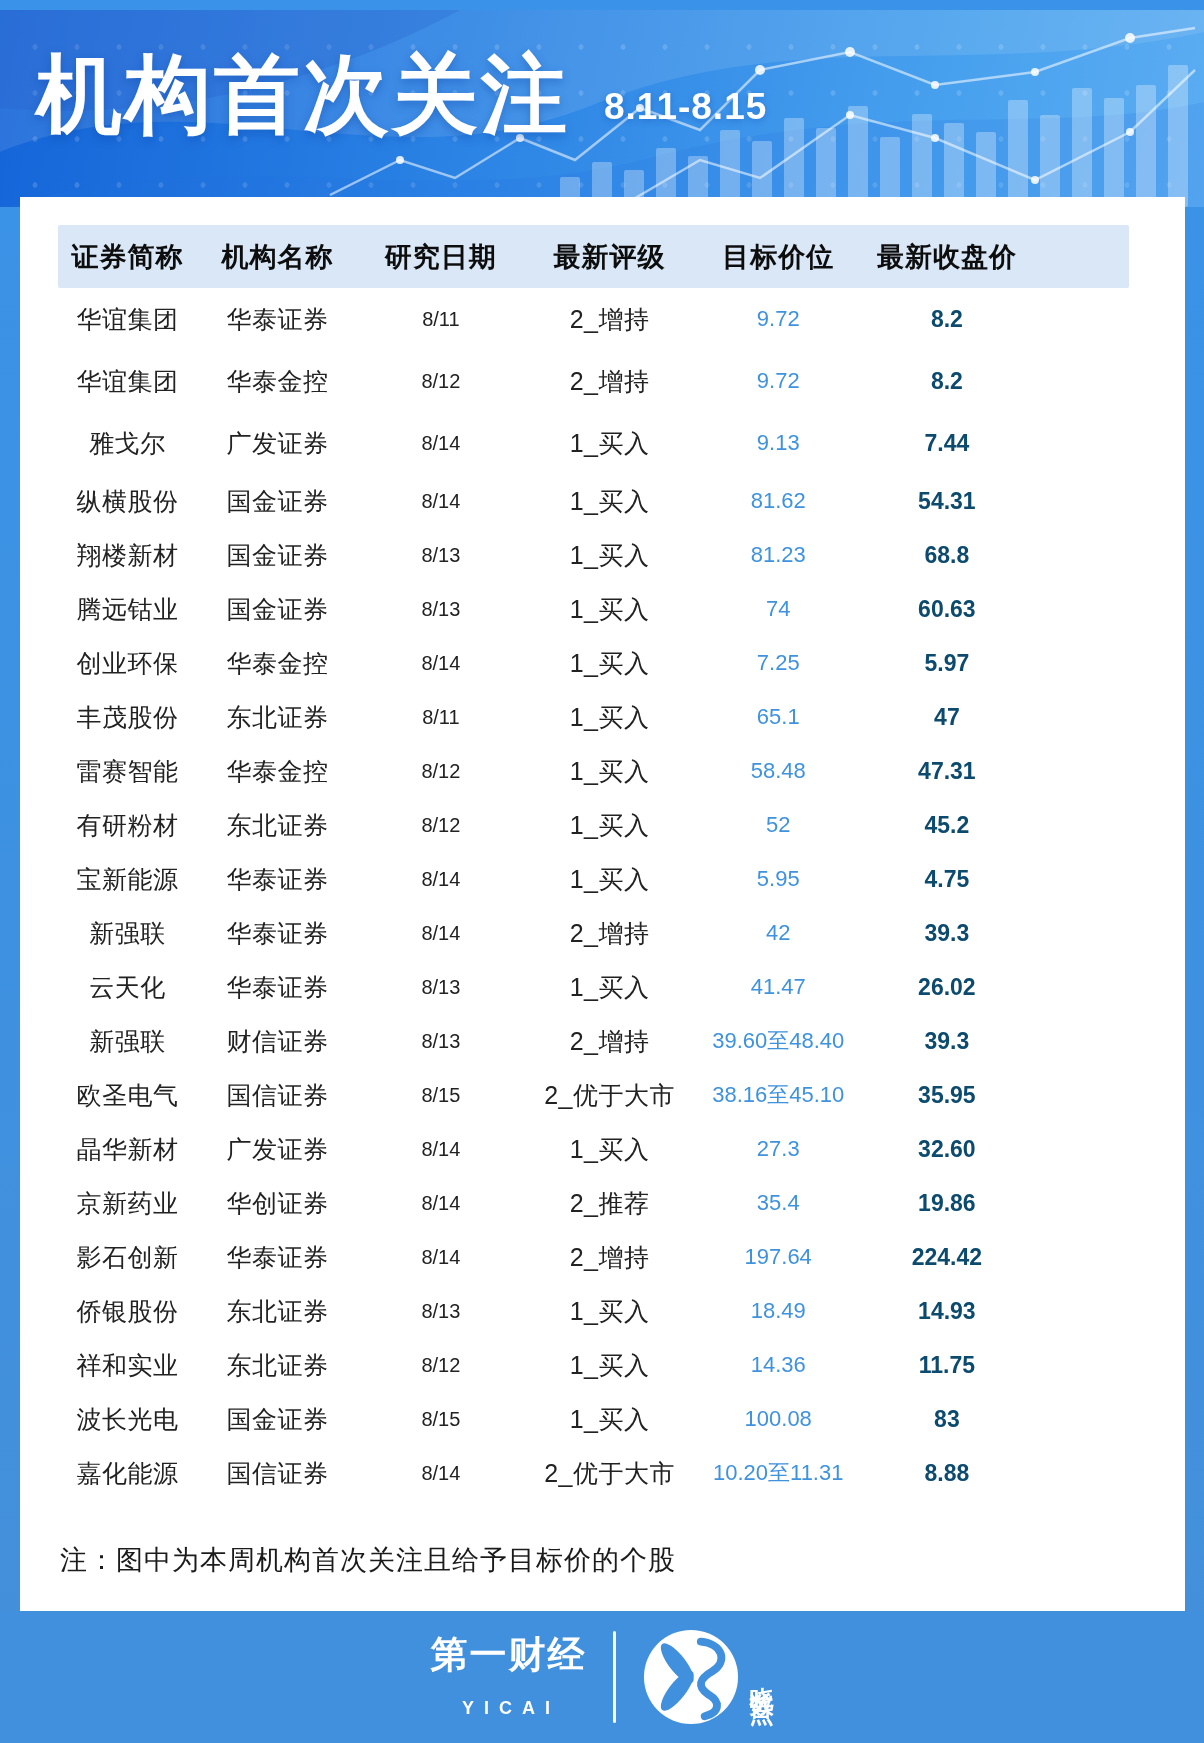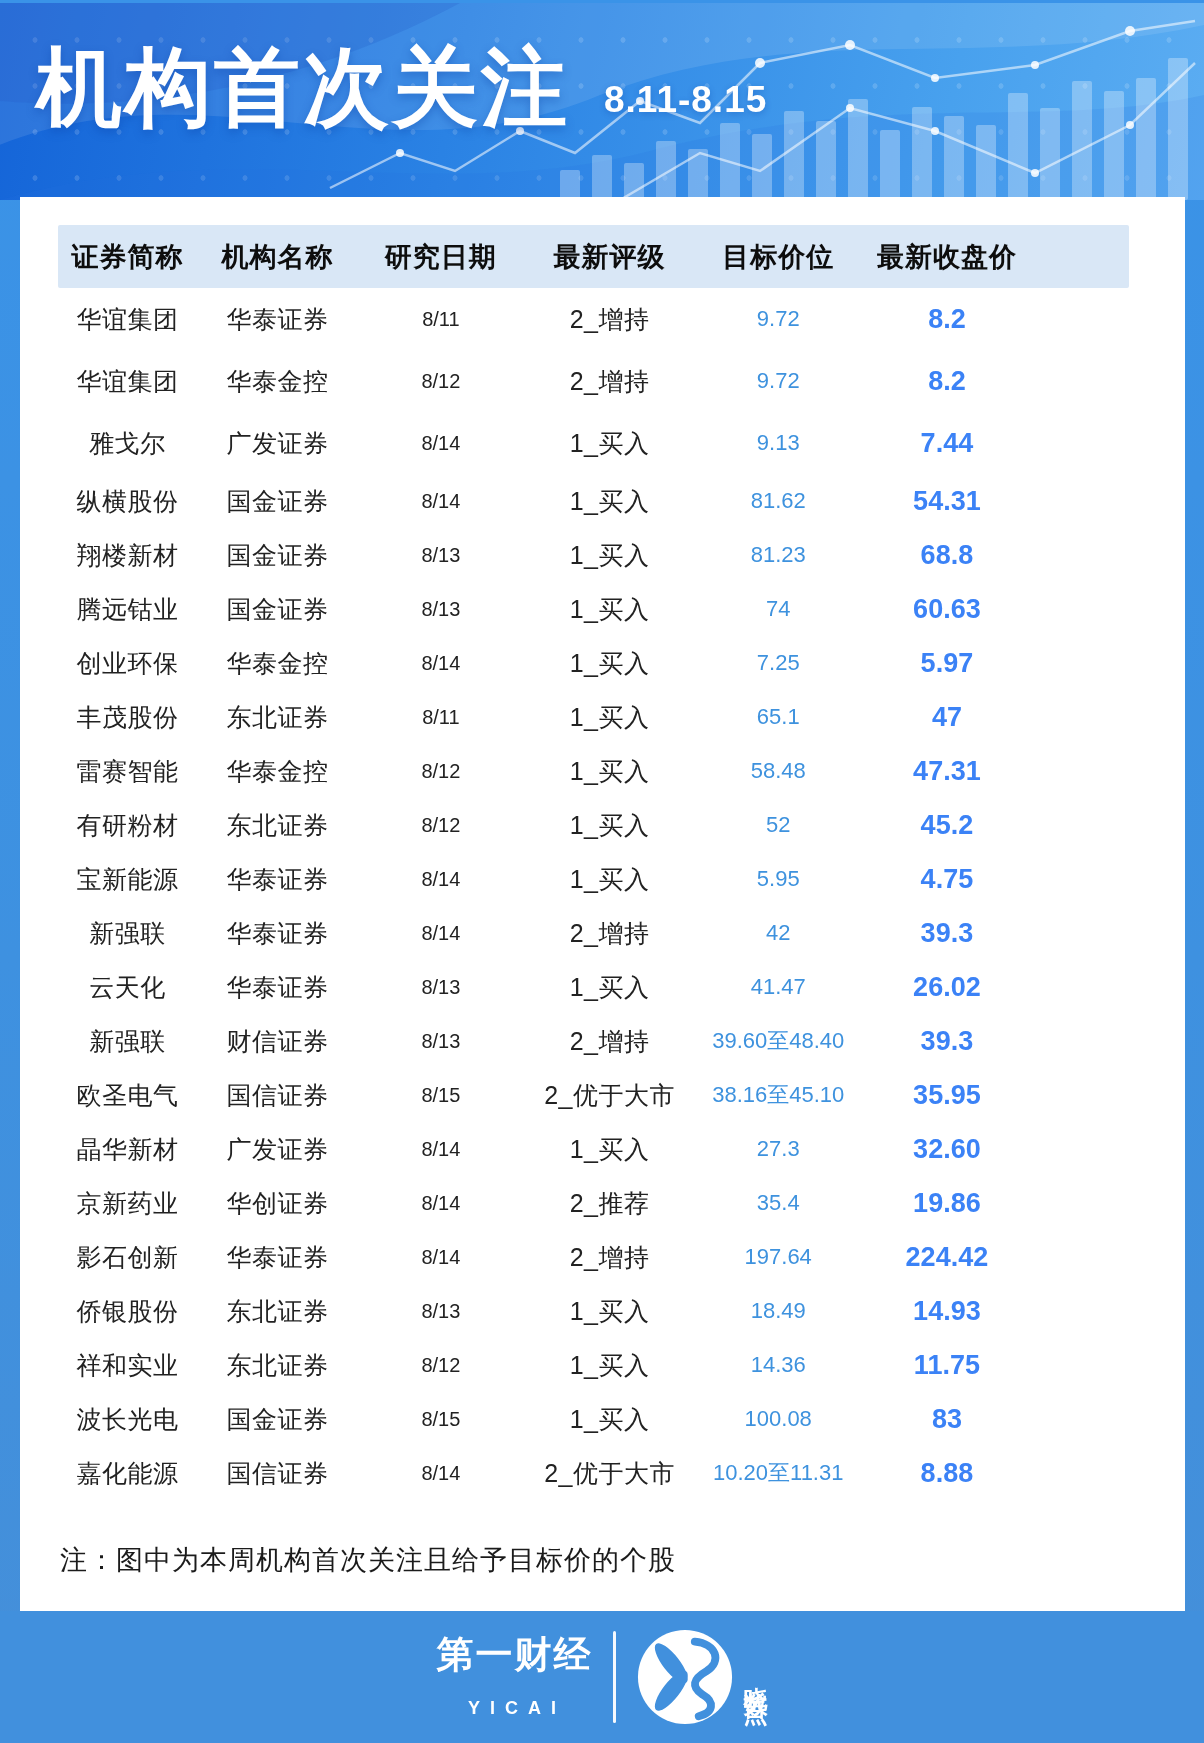--- a/index.html
+++ b/index.html
@@ -3,21 +3,21 @@
 <meta charset="utf-8">
 <style>
   html,body{margin:0;padding:0;}
   body{
     width:1204px;height:1743px;position:relative;overflow:hidden;
     font-family:"Liberation Sans","DejaVu Sans",sans-serif;
     background:linear-gradient(180deg,#3a93e8 0%,#3e91e0 55%,#458fd9 100%);
   }
   
   .hero{
-    position:absolute;left:0;top:3px;width:1204px;height:197px;
+    position:absolute;left:0;top:10px;width:1204px;height:197px;
     background:linear-gradient(102deg,#1464d8 0%,#2a82e4 38%,#48a1ee 78%,#5cadf2 100%);
     overflow:hidden;
   }
   .dot-grid{
     position:absolute;inset:0;
     background-image:radial-gradient(rgba(255,255,255,0.28) 2.2px,transparent 2.8px);
     background-size:42px 46px;background-position:14px 14px;
     opacity:.55;
   }
   .hero-svg{position:absolute;inset:0;}
@@ -47,29 +47,29 @@
   }
   .tbody{display:block;}
   .trow{
     display:grid;grid-template-columns:13% 15% 15.5% 16% 15.5% 16%;
     align-items:center;height:54px;
   }
   .trow:nth-child(-n+3){height:62px;}
   .td{text-align:center;font-size:25px;color:#222222;font-weight:500;letter-spacing:0.5px;}
   .td.td2{font-size:20px;letter-spacing:0;}
   .td.td4{color:var(--target-blue,#3e92de);font-size:22px;font-weight:500;letter-spacing:0;}
-  .td.td5{color:#3b82f6;font-size:27px;font-weight:600;letter-spacing:0;}
+  .td.td5{color:#0c4a6e;font-size:23px;font-weight:600;letter-spacing:0;}
   .note{
     margin:42px 0 0 2px;font-size:27px;color:#1b1b1b;font-weight:500;letter-spacing:1px;
   }
   
   .footer{
     position:absolute;left:0;top:1611px;width:1204px;height:132px;
     background:var(--footer-bg,#4190dd);
-    display:flex;align-items:center;justify-content:center;gap:20px;
+    display:flex;align-items:center;justify-content:center;gap:26px;
   }
   .brand{display:flex;flex-direction:column;align-items:center;}
   .brand-cn{color:#ffffff;font-size:37px;font-weight:900;letter-spacing:2px;line-height:1;}
   .brand-en{color:#ffffff;font-size:18px;font-weight:700;letter-spacing:10px;margin-top:25px;text-indent:5px;}
   .v-divider{width:3px;height:92px;background:rgba(255,255,255,0.95);border-radius:2px;}
   .xs-wrap{display:flex;align-items:center;gap:10px;}
   .brand2{
     color:#ffffff;font-size:24px;font-weight:800;
     writing-mode:vertical-rl;text-orientation:upright;letter-spacing:7px;line-height:1;
   }

